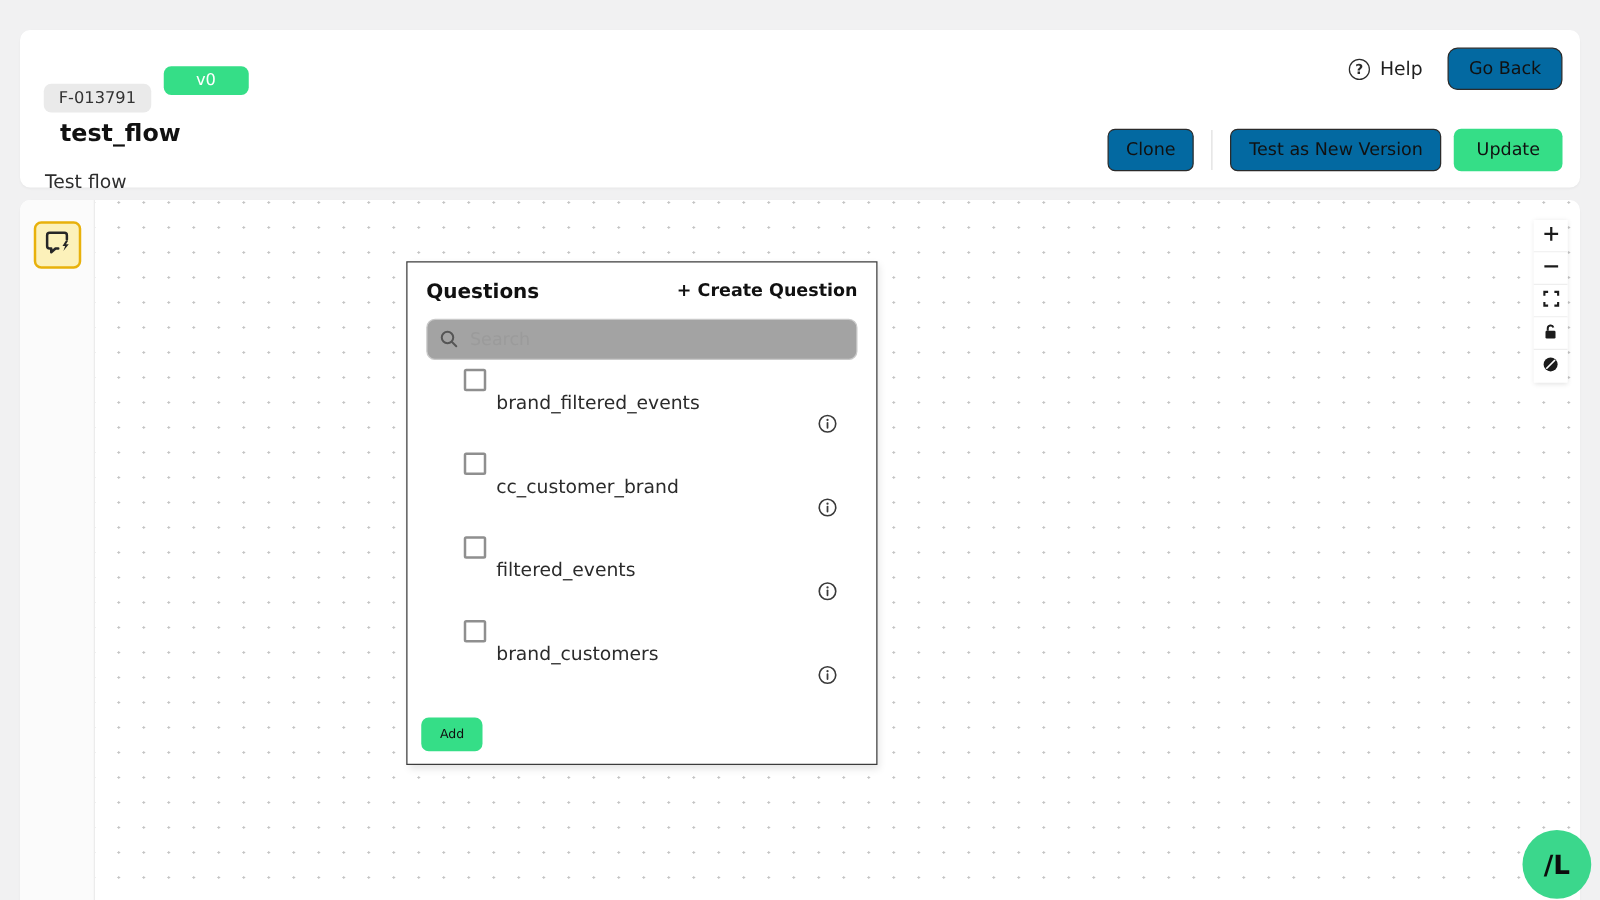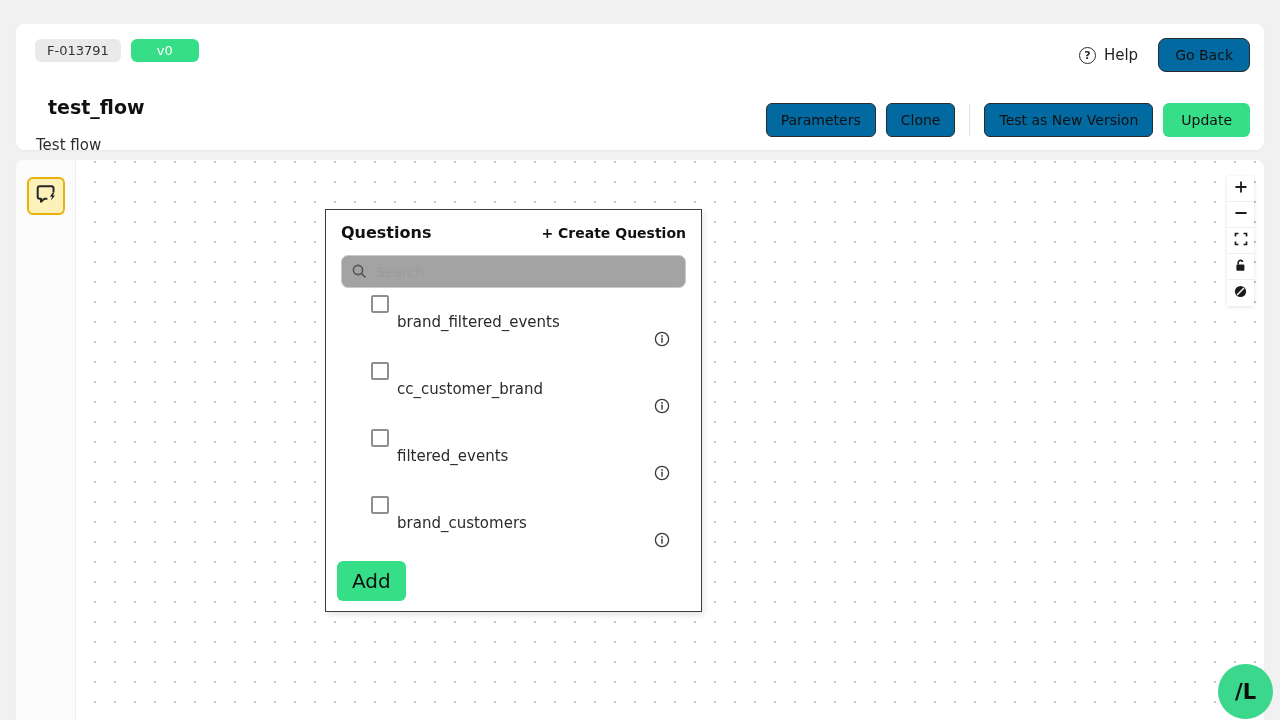--- a/index.html
+++ b/index.html
@@ -13,21 +13,21 @@
 
   
   .header-card {
     position: absolute; left: 16px; right: 16px; top: 24px; height: 126px;
     background: #ffffff; border-radius: 8px;
     box-shadow: 0 1px 2px rgba(0,0,0,0.04);
   }
   .badges { position: absolute; top: 15px; left: 19px; display: flex; gap: 10px; align-items: center; }
   .badge-id {
     background: #eaeaea; color: #333; font-size: 13px;
-    padding: 4px 12px; border-radius: 6px;
+    padding: 4px 12px; border-radius: 6px; margin-top: 28px;
   }
   .badge-version {
     background: #35de87; color: #ffffff; font-size: 13px;
     padding: 4px 26px; border-radius: 6px;
   }
   .flow-title { position: absolute; top: 72px; left: 32px; font-size: 19px; font-weight: 700; color: #111; }
   .flow-subtitle { position: absolute; top: 112px; left: 20px; font-size: 15px; color: #2e2e2e; }
 
   .header-top-right {
     position: absolute; top: 14px; right: 14px;
@@ -104,21 +104,21 @@
   .q-checkbox {
     width: 18px; height: 18px; border: 2px solid #8f8f8f; border-radius: 2px;
     background: #fff; cursor: pointer; flex: none;
   }
   .q-label { margin-left: 26px; font-size: 15px; color: #2b2b2b; }
   .q-info { margin-left: auto; width: 16px; height: 16px; cursor: pointer; flex: none; }
 
   .add-btn {
     position: absolute; left: 11px; bottom: 10px;
     background: #35de87; border: none; border-radius: 6px;
-    padding: 8px 15px; font-size: 20px; color: #101010; cursor: pointer;
+    padding: 8px 15px; font-size: 10px; color: #101010; cursor: pointer;
     font-family: inherit;
   }
 
   
   .flow-controls {
     position: absolute; top: 16px; right: 10px; width: 27px;
     background: #fff; box-shadow: 0 1px 4px rgba(0,0,0,0.12);
     display: flex; flex-direction: column;
   }
   .fc-btn {
@@ -149,21 +149,20 @@
 
   <div class="header-top-right">
     <div class="help-group">
       <span class="help-circle">?</span>
       <span class="help-text">Help</span>
     </div>
     <button class="btn-outline">Go Back</button>
   </div>
 
   <div class="header-bottom-right">
-    <button class="btn-outline small">Parameters</button>
     <button class="btn-outline small">Clone</button>
     <span class="v-divider"></span>
     <button class="btn-outline small">Test as New Version</button>
     <button class="btn-green">Update</button>
   </div>
 </div>
 
 <div class="canvas-card">
 
   <div class="canvas-sidebar">

